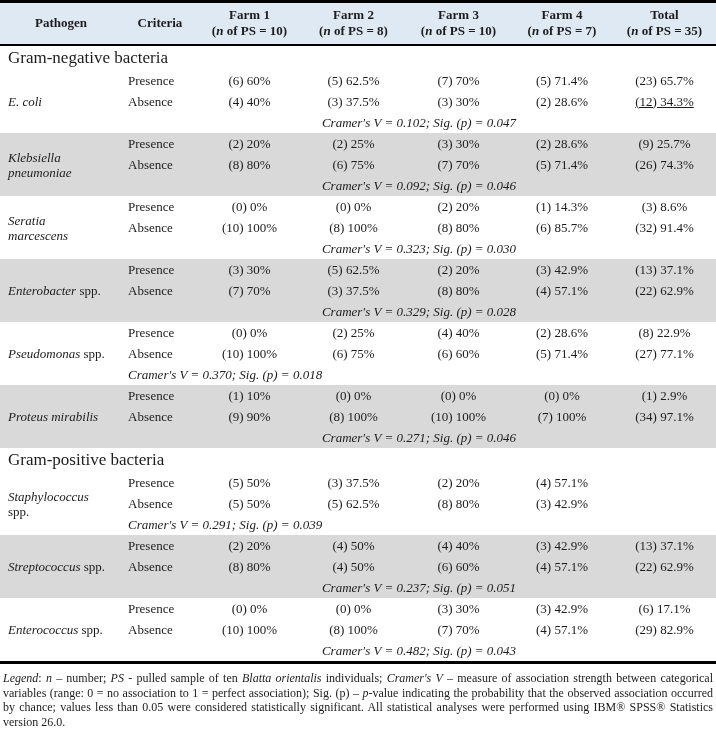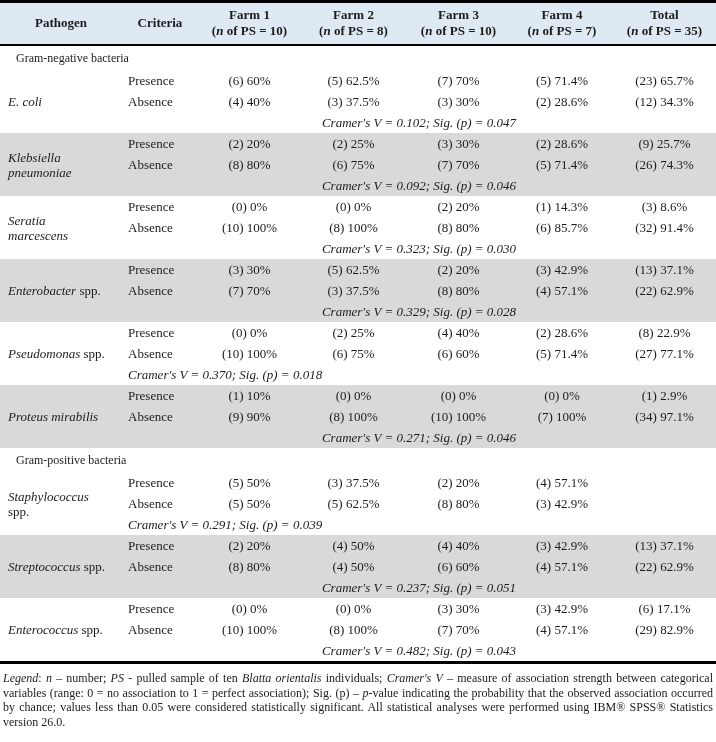--- a/index.html
+++ b/index.html
@@ -11,21 +11,21 @@
   .table { border-top:3px solid #000; border-bottom:3px solid #000; }
   .thead {
     display:grid; grid-template-columns:122px 76px 103px 105px 105px 102px 103px;
     background:#dfe9f4; border-bottom:2px solid #000; padding:4px 0 5px 0;
   }
   .th {
     display:flex; flex-direction:column; justify-content:center; align-items:center;
     text-align:center; font-weight:bold; font-size:13px; line-height:16px;
   }
   .section-label {
-    height:24px; display:flex; align-items:center; padding-left:16px; font-size:12px;
+    height:24px; display:flex; align-items:center; padding-left:8px; font-size:17px;
   }
   .block {
     display:grid; grid-template-columns:122px 76px 103px 105px 105px 102px 103px;
     grid-template-rows:21px 21px 21px;
   }
   .block.shaded { background:#d9d9d9; }
   .pathogen-cell {
     grid-column:1; grid-row:1/4; display:flex; flex-direction:column; justify-content:center;
     padding-left:8px; font-size:13px; line-height:15px;
   }
@@ -83,21 +83,21 @@
           <div class="val" style="grid-area: 1 / 3;">(6) 60%</div>
           <div class="val" style="grid-area: 1 / 4;">(5) 62.5%</div>
           <div class="val" style="grid-area: 1 / 5;">(7) 70%</div>
           <div class="val" style="grid-area: 1 / 6;">(5) 71.4%</div>
           <div class="val" style="grid-area: 1 / 7; text-align: right;">(23) 65.7%</div>
           <div class="criteria" style="grid-area: 2 / 2;">Absence</div>
           <div class="val" style="grid-area: 2 / 3;">(4) 40%</div>
           <div class="val" style="grid-area: 2 / 4;">(3) 37.5%</div>
           <div class="val" style="grid-area: 2 / 5;">(3) 30%</div>
           <div class="val" style="grid-area: 2 / 6;">(2) 28.6%</div>
-          <div class="val" style="grid-area: 2 / 7;">(12) 34.3%</div>
+          <div class="val" style="grid-area: 2 / 7; text-decoration: underline;">(12) 34.3%</div>
           <div class="stats">Cramer's V = 0.102; Sig. (p) = 0.047</div>
         </div>
         <div class="block shaded">
           <div class="pathogen-cell">
             <div><span class="it">Klebsiella</span></div>
             <div><span class="it">pneumoniae</span></div>
           </div>
           <div class="criteria" style="grid-area: 1 / 2;">Presence</div>
           <div class="val" style="grid-area: 1 / 3;">(2) 20%</div>
           <div class="val" style="grid-area: 1 / 4;">(2) 25%</div>

